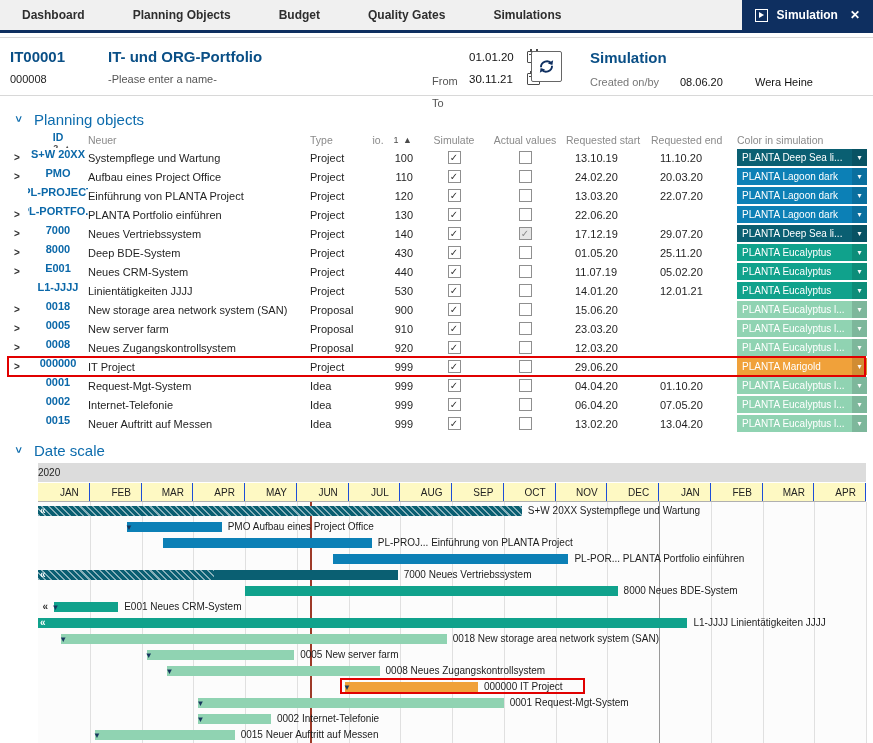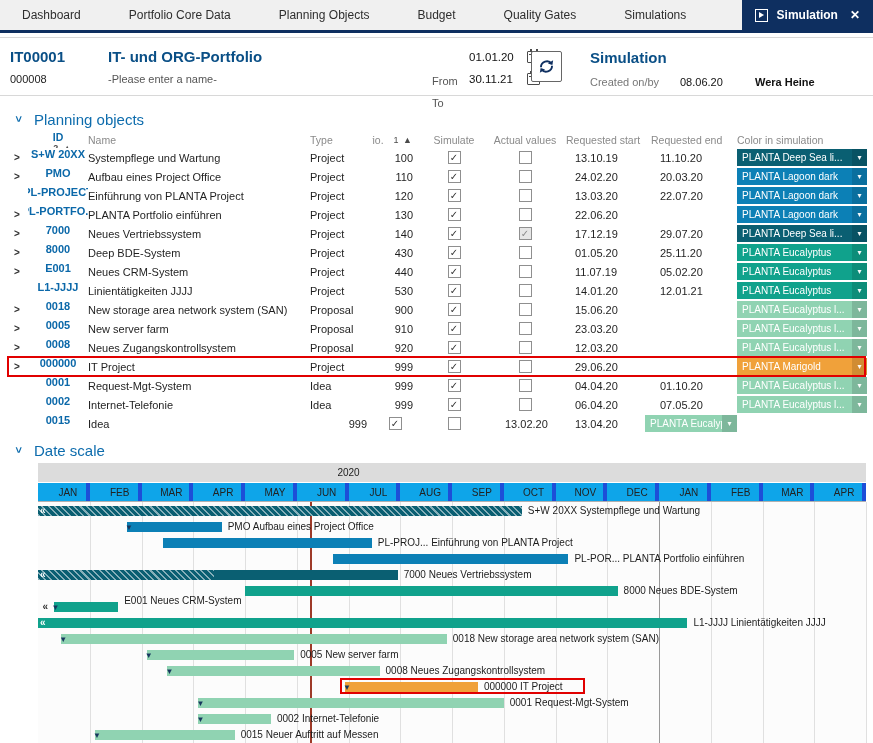--- a/index.html
+++ b/index.html
@@ -1,21 +1,21 @@
 <!DOCTYPE html>
 <html><head>
 <meta charset="utf-8">
 <style>
   *{box-sizing:border-box;margin:0;padding:0;}
   html,body{width:873px;height:743px;overflow:hidden;background:#fff;font-family:"Liberation Sans",sans-serif;}
 
   
   .nav{height:33px;background:#f0f0f0;display:flex;align-items:stretch;border-bottom:3px solid #0e2f60;}
   .nav-tabs{display:flex;align-items:stretch;}
-  .nav-tab{display:flex;align-items:center;padding:0 24px;font-size:12px;color:#2e2e2e;cursor:default;}
+  .nav-tab{display:flex;align-items:center;padding:0 24px;font-size:12px;color:#2e2e2e;cursor:default;font-weight:bold;}
   .nav-tab:first-child{padding-left:22px;}
   .tab-active{margin-left:auto;background:#0e2f60;color:#fff;display:flex;align-items:center;gap:9px;padding:0 13px;font-size:12px;font-weight:bold;}
   .simicon{width:13px;height:13px;border:1.5px solid #fff;display:flex;align-items:center;justify-content:center;flex:none;}
   .simicon::after{content:"";border-left:5px solid #fff;border-top:3.5px solid transparent;border-bottom:3.5px solid transparent;margin-left:1px;}
   .closex{font-size:12px;font-weight:bold;margin-left:3px;}
 
   
   .hdr{position:relative;height:59px;margin-top:4px;border-top:1px solid #d8d8d8;border-bottom:1px solid #d8d8d8;background:#fff;}
   .big{font-size:15px;font-weight:bold;color:#0a4f86;}
   .hdr-id{position:absolute;left:10px;top:10px;}
@@ -27,21 +27,21 @@
   .rlab{width:37px;color:#555;margin-top:48px;}
   .rval{width:54px;color:#111;font-size:11.5px;}
   .cal{position:relative;width:13px;height:12px;border:1px solid #4a4a4a;border-radius:1px;background:#fff;margin-left:4px;display:inline-block;}
   .cal::before{content:"";position:absolute;left:1px;right:1px;top:2px;border-top:1px solid #4a4a4a;}
   .cal::after{content:"";position:absolute;top:-3px;left:2px;width:2px;height:3px;background:#4a4a4a;box-shadow:6px 0 #4a4a4a;}
   .refresh{position:absolute;left:531px;top:13px;width:31px;height:31px;background:#fff;border:1px solid #666;border-radius:2px;display:flex;align-items:center;justify-content:center;cursor:pointer;}
   .hdr-sim{position:absolute;left:590px;top:11px;}
   .hdr-sim .meta{display:flex;font-size:11px;margin-top:10px;}
   .meta .lab{color:#777;width:90px;}
   .meta .dt{color:#111;width:75px;}
-  .meta .by{color:#111;font-weight:bold;}
+  .meta .by{color:#111;}
 
   
   .section-title{display:flex;align-items:center;color:#0d6cad;font-size:15px;}
   .st1{margin:13px 0 0 12px;height:20px;}
   .st2{margin:7px 0 0 12px;height:20px;}
   .chev{display:inline-block;transform:rotate(90deg);font-size:11px;font-weight:bold;width:14px;text-align:center;margin-right:8px;}
 
   
   .tbl{padding:0 8px;margin-top:2px;}
   .tbl-head,.tbl-row{display:grid;grid-template-columns:20px 60px 222px 62px 46px 72px 70px 85px 92px 130px;align-items:center;}
@@ -58,41 +58,40 @@
   .cb{width:13px;height:13px;border:1px solid #8f8f8f;background:#fff;display:flex;align-items:center;justify-content:center;font-size:10px;color:#333;line-height:1;}
   .cb.gray{background:#e6e6e6;color:#8a8a8a;}
   .colorcell{width:100%;height:17px;display:flex;align-items:center;color:#fff;font-size:10px;cursor:pointer;}
   .cc-label{flex:1;padding-left:5px;overflow:hidden;white-space:nowrap;}
   .cc-chev{width:15px;height:100%;background:rgba(0,0,0,0.13);display:flex;align-items:center;justify-content:center;font-size:8px;color:rgba(255,255,255,0.95);}
   .tbl-row.hl{outline:2px solid #e10000;outline-offset:-1px;}
 
   
   .gantt{position:relative;margin:3px 0 0 38px;width:828px;height:281px;font-size:10px;}
   .g-yearband{position:relative;height:20px;background:#dcdcdc;border-bottom:1px solid #fff;}
-  .g-yearlabel{position:absolute;top:4px;text-align:center;color:#222;}
+  .g-yearlabel{position:absolute;top:4px;color:#222;}
   .g-monthband{display:flex;height:18px;}
-  .g-month{background:#0ea5e9;border-right:4px solid #1d4ed8;color:#222;display:flex;align-items:center;justify-content:center;flex:none;padding-left:12px;}
+  .g-month{background:#fef9c3;border-right:1px solid #1d4ed8;color:#222;display:flex;align-items:center;justify-content:center;flex:none;padding-left:12px;}
   .g-body{position:relative;height:243px;background:#fcfcfc;border-top:1px solid #b0b0b0;}
   .g-line{position:absolute;top:0;bottom:0;width:1px;background:#e0e0e0;}
   .g-line.yr{background:#999;}
   .g-line.today{width:2px;background:#9e3a28;}
   .g-bar{position:absolute;height:10px;}
   .g-hatch{position:absolute;top:0;bottom:0;left:0;background:repeating-linear-gradient(45deg,rgba(255,255,255,0.5) 0 1.5px,rgba(0,0,0,0) 1.5px 4.5px);}
   .g-label{position:absolute;white-space:nowrap;color:#1c1c1c;}
   .g-marker{position:absolute;color:#17375e;font-size:8px;line-height:1;}
   .g-clip{position:absolute;font-weight:bold;font-size:10px;line-height:1;}
   .g-hl{position:absolute;border:2px solid #e10000;}
 </style>
 </head>
 <body>
 
 <div class="nav">
   <div class="nav-tabs" id="nav-tabs">
       <div class="nav-tab">Dashboard</div>
-      <div class="nav-tab">Portfolio Core Data</div>
       <div class="nav-tab">Planning Objects</div>
       <div class="nav-tab">Budget</div>
       <div class="nav-tab">Quality Gates</div>
       <div class="nav-tab">Simulations</div>
     </div>
   <div class="tab-active">
     <span class="simicon"></span>
     <span>Simulation</span>
     <span class="closex">✕</span>
   </div>
@@ -145,21 +144,21 @@
 </div>
 
 <div class="tbl">
   <div class="tbl-head" id="tbl-head">
       <div class="c0"></div>
       <div class="c1">
         <span>ID</span>
         <span class="sort">2 ▲</span>
       </div>
       <div class="c2">
-        <span>Name</span>
+        <span>Neuer</span>
       </div>
       <div class="c3">
         <span>Type</span>
       </div>
       <div class="c4">
         <span>Prio.</span>
         <span class="sort">1 ▲</span>
       </div>
       <div class="c5">
         <span>Simulate</span>
@@ -468,20 +467,21 @@
         <div class="c9">
           <div class="colorcell" style="background: rgb(144, 211, 178);">
             <span class="cc-label">PLANTA Eucalyptus l...</span>
             <span class="cc-chev">▾</span>
           </div>
         </div>
       </div>
       <div class="tbl-row">
         <div class="c0"></div>
         <div class="c1">0015</div>
+        <div class="c2">Neuer Auftritt auf Messen</div>
         <div class="c3">Idea</div>
         <div class="c4">999</div>
         <div class="c5">
           <div class="cb">✓</div>
         </div>
         <div class="c6">
           <div class="cb"></div>
         </div>
         <div class="c7">13.02.20</div>
         <div class="c8">13.04.20</div>
@@ -555,21 +555,21 @@
       <div class="g-bar" style="left: 0px; top: 68px; width: 359.663px; background: rgb(10, 95, 114);">
         <div class="g-hatch" style="width: 48.9209%;"></div>
       </div>
       <span class="g-clip" style="top: 68px; left: 2px; color: rgb(255, 255, 255); z-index: 3;">«</span>
       <span class="g-label" style="left: 365.663px; top: 67px;">7000 Neues Vertriebssystem</span>
       <div class="g-bar" style="left: 207px; top: 84px; width: 372.6px; background: rgb(16, 162, 140);"></div>
       <span class="g-label" style="left: 585.6px; top: 83px;">8000 Neues BDE-System</span>
       <div class="g-bar" style="left: 15.525px; top: 100px; width: 64.6875px; background: rgb(16, 162, 140);"></div>
       <span class="g-clip" style="top: 100px; left: 4.525px; color: rgb(51, 51, 51);">«</span>
       <span class="g-marker" style="left: 13.525px; top: 102px; z-index: 2;">▼</span>
-      <span class="g-label" style="left: 86.2125px; top: 93px;">E001 Neues CRM-System</span>
+      <span class="g-label" style="left: 86.2125px; top: 99px;">E001 Neues CRM-System</span>
       <div class="g-bar" style="left: 0px; top: 116px; width: 649.462px; background: rgb(16, 162, 140);"></div>
       <span class="g-clip" style="top: 116px; left: 2px; color: rgb(255, 255, 255); z-index: 3;">«</span>
       <span class="g-label" style="left: 655.462px; top: 115px;">L1-JJJJ Linientätigkeiten JJJJ</span>
       <div class="g-bar" style="left: 23.2875px; top: 132px; width: 385.538px; background: rgb(144, 211, 178);"></div>
       <span class="g-marker" style="left: 21.2875px; top: 134px; z-index: 2;">▼</span>
       <span class="g-label" style="left: 414.825px; top: 131px;">0018 New storage area network system (SAN)</span>
       <div class="g-bar" style="left: 108.675px; top: 148px; width: 147.488px; background: rgb(144, 211, 178);"></div>
       <span class="g-marker" style="left: 106.675px; top: 150px; z-index: 2;">▼</span>
       <span class="g-label" style="left: 262.163px; top: 147px;">0005 New server farm</span>
       <div class="g-bar" style="left: 129.375px; top: 164px; width: 212.175px; background: rgb(144, 211, 178);"></div>

